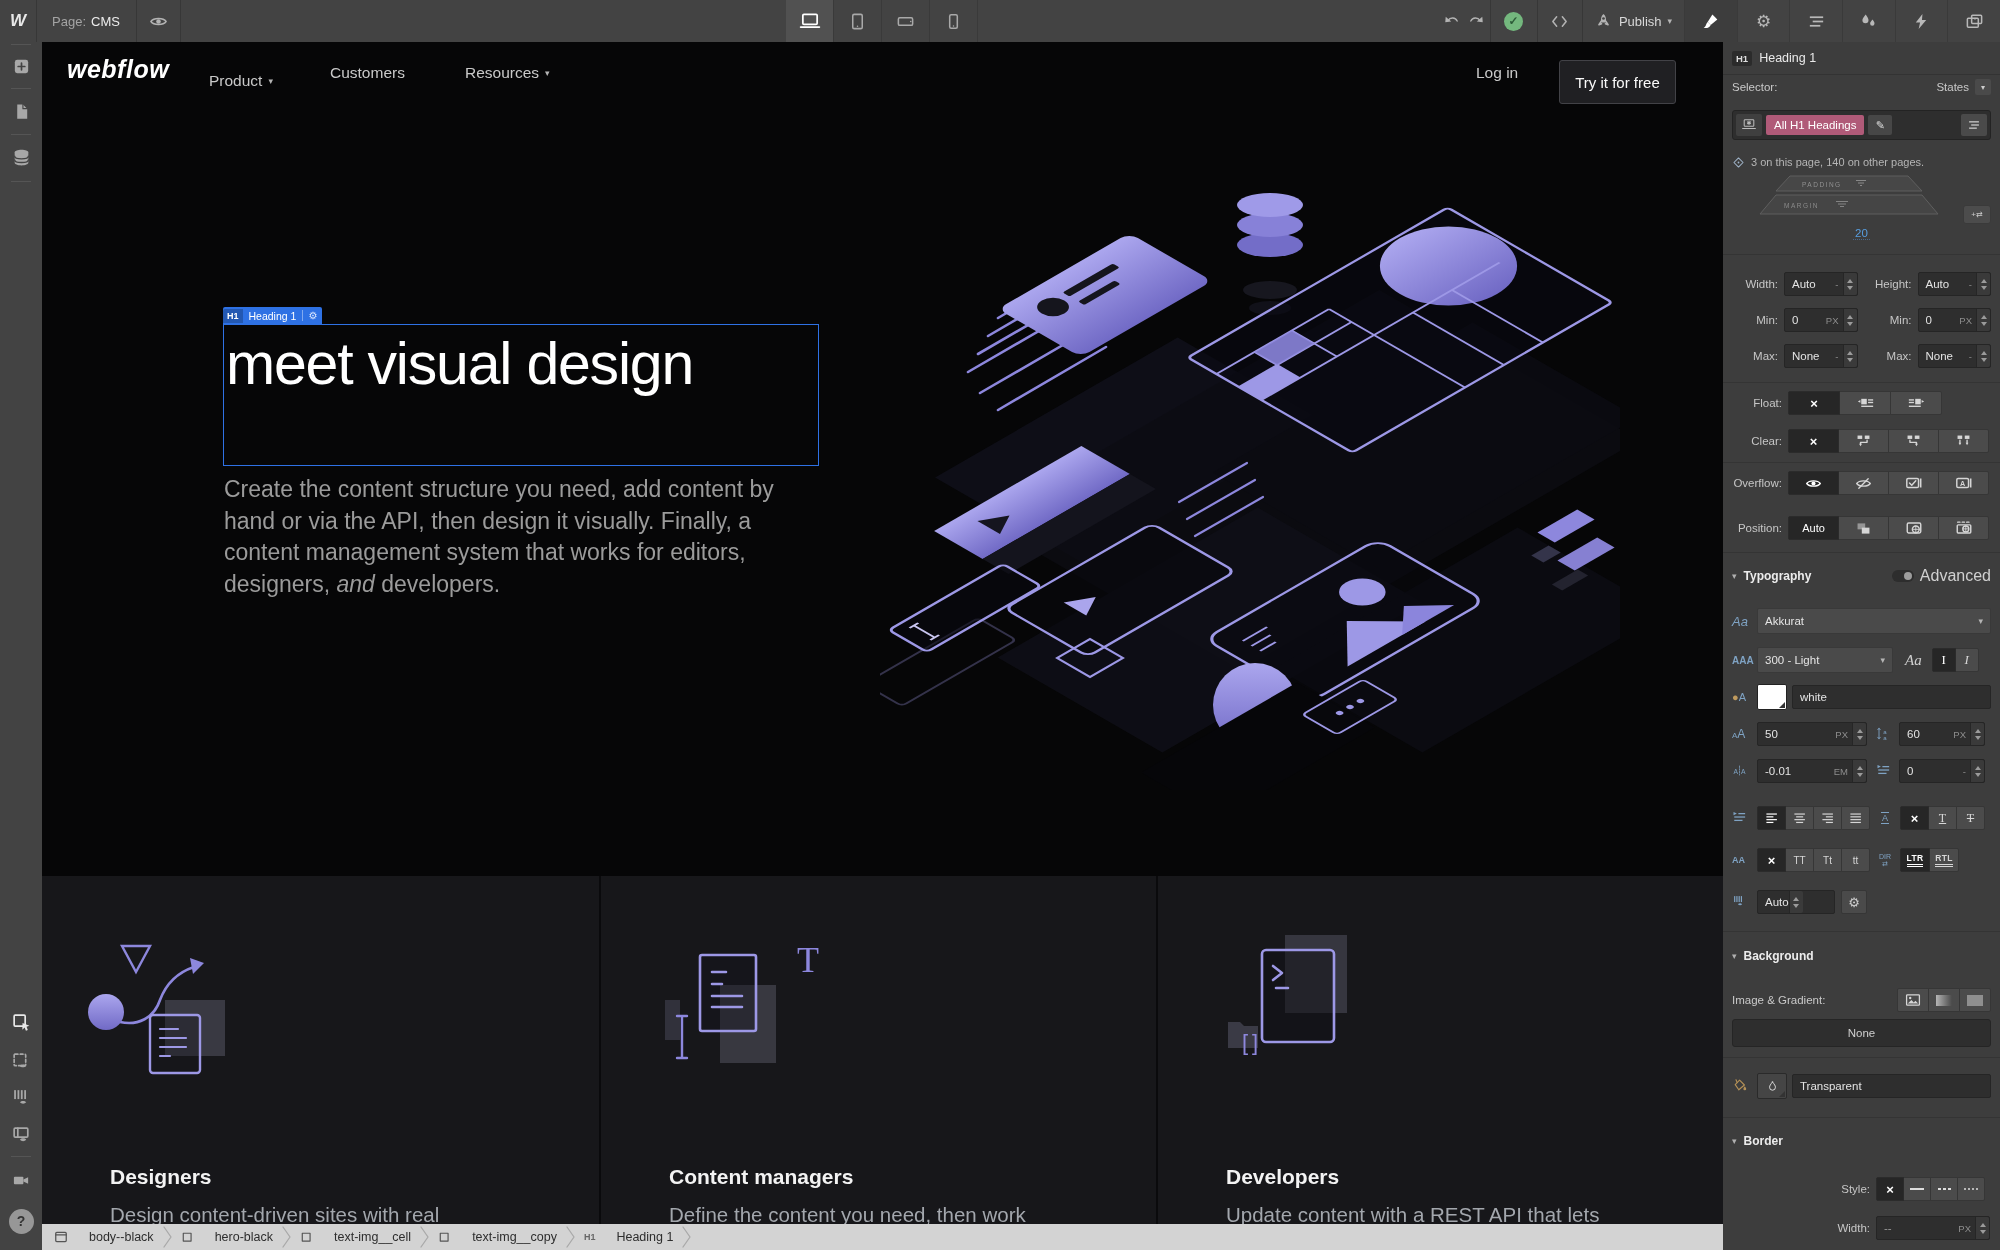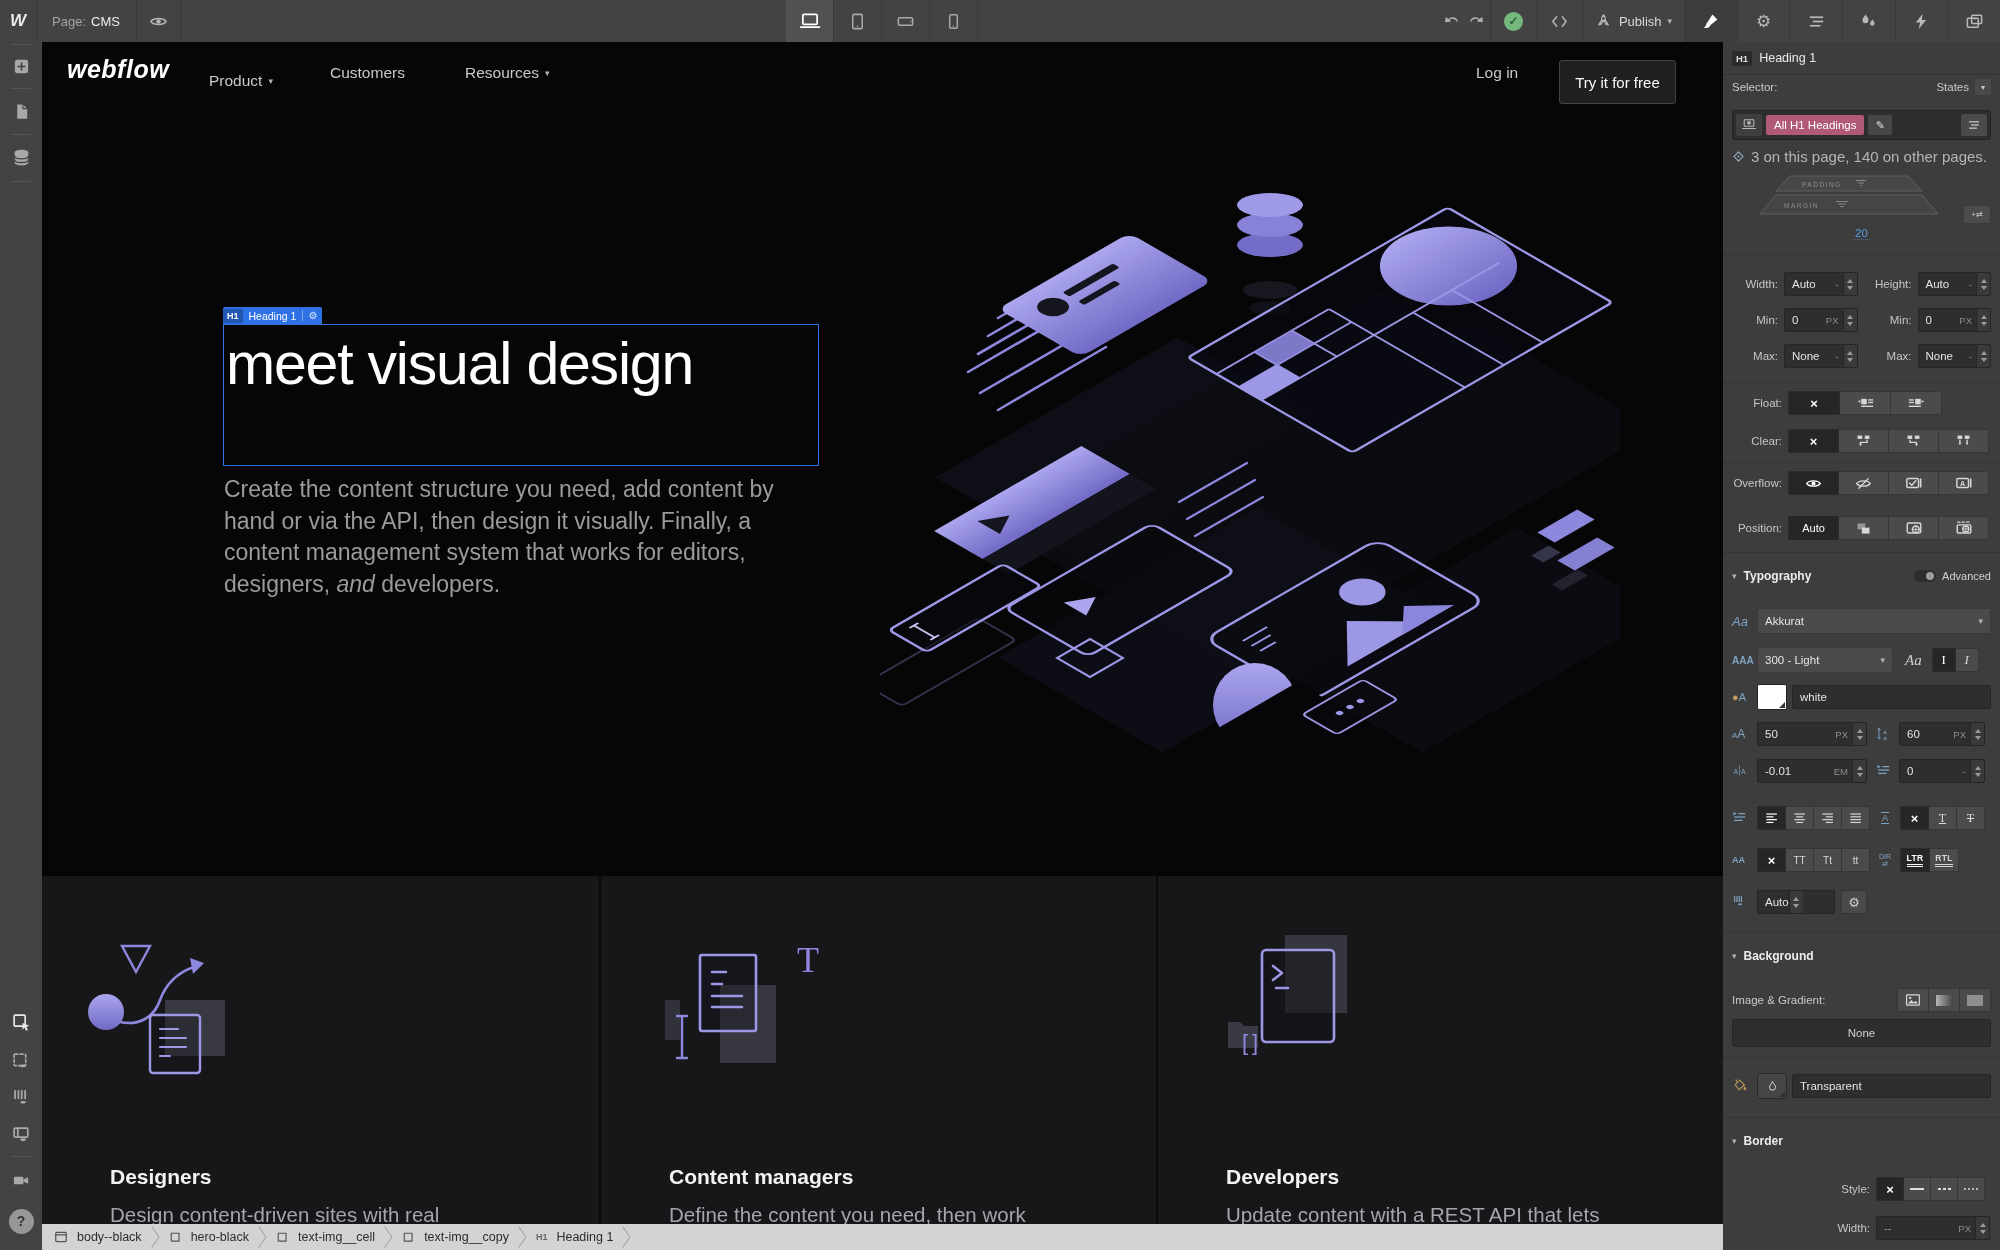--- a/index.html
+++ b/index.html
@@ -40,21 +40,21 @@
   .selbox{position:absolute;border:1px solid #2e71e4}
   .h1txt{position:absolute;color:#fff;font-size:59px;line-height:70px;font-weight:300;letter-spacing:-1.2px}
   .herop{position:absolute;color:#9b9b9b;font-size:23px;line-height:31.5px;font-weight:300}
   .features{position:absolute;left:0;top:834px;width:1681px;height:348px;background:#0a0a0c;display:flex}
   .fcol{position:relative;height:100%;background:#17171a}
   .fcol .ft{position:absolute;left:68px;top:268px;color:#f3f3f3;font-size:21px;font-weight:bold}
   .fcol .fp{position:absolute;left:68px;top:306px;color:#a3a7ad;font-size:20.5px;font-weight:300;white-space:nowrap}
   .fgap{width:2px;height:100%;background:#0a0a0c}
   
   .crumbbar{position:absolute;left:42px;top:1224px;width:1681px;height:26px;background:#d3d3d3;display:flex;align-items:center;padding-left:12px;box-sizing:border-box}
-  .crumb{display:flex;align-items:center;gap:9px;color:#2d2d2d;font-size:12.5px}
+  .crumb{display:flex;align-items:center;gap:21px;color:#2d2d2d;font-size:12.5px}
   .crumb .cic{color:#555}
   .crumb .ctag{font-size:9px;font-weight:bold;color:#666}
   .csep{margin:0 9px;display:flex}
   
   .panel{position:absolute;left:1723px;top:42px;width:277px;height:1208px;background:#3d3d3d;color:#c9c9c9;font-size:11.5px}
   .phead{position:absolute;top:0;left:0;width:100%;height:33px;display:flex;align-items:center;padding:0 9px;box-sizing:border-box;border-bottom:1px solid #333}
   .h1chip{background:#2b2b2b;border-radius:2px;font-size:9.5px;font-weight:bold;color:#ddd;padding:2px 4px;margin-right:7px}
   .pname{color:#eaeaea;font-size:12.5px}
   .prow{position:absolute;left:9px;right:9px;height:26px;display:flex;align-items:center}
   .pdiv{position:absolute;left:0;right:0;height:1px;background:#343434}
@@ -772,21 +772,21 @@
     <span style="width:24px;height:20px;background:#474747;border-radius:2px;display:flex;align-items:center;justify-content:center;margin-left:4px;color:#ddd;font-size:11px">
           <span>✎</span>
         </span>
     <span style="margin-left:auto;width:26px;height:22px;background:#4a4a4a;border-radius:2px;display:flex;align-items:center;justify-content:center;color:#ccc">
           <svg class="ic" style="width:14px;height:14px">
             <use href="#s-lines"></use>
           </svg>
         </span>
   </div>
 
-  <div class="prow" style="top:106px;height:16px;color:#b5b5b5;font-size:15px">
+  <div class="prow" style="top:112px;height:16px;color:#b5b5b5;font-size:11px">
     <svg class="ic" style="width:13px;height:13px;margin-right:6px;color:#9fb3c8">
           <use href="#s-target"></use>
         </svg>
     <span>3 on this page, 140 on other pages.</span>
   </div>
 
   <svg class="abs" style="left:9px;top:132px" width="241" height="48" viewBox="0 0 241 48">
     <polygon points="58,2 176,2 190,17 44,17" fill="#474747" stroke="#5f5f5f"></polygon>
     <polygon points="44,21 190,21 206,40 28,40" fill="#454545" stroke="#5f5f5f"></polygon>
     <text x="70" y="13" font-size="6.5" letter-spacing="1.5" fill="#919191">PADDING</text>
@@ -965,21 +965,21 @@
   <div class="pdiv" style="top:510px"></div>
 
   <div class="prow" style="top:524px;height:20px">
     <span class="shead">
           <span class="cr">▾</span>
           <span class="tt">Typography</span>
       <span style="margin-left:auto;display:flex;align-items:center">
             <span class="tgl">
               <i></i>
             </span>
-            <span style="font-size:11px;color:#d0d0d0">Advanced</span>
+            <span style="font-size:16px;color:#d0d0d0">Advanced</span>
           </span>
     </span>
   </div>
   <div class="prow" style="top:566px">
     <span class="ticon" style="font-style:italic;font-size:13px">Aa</span>
     <div class="sel" style="flex:1">
           <span>Akkurat</span>
           <span class="sc">▾</span>
         </div>
   </div>

